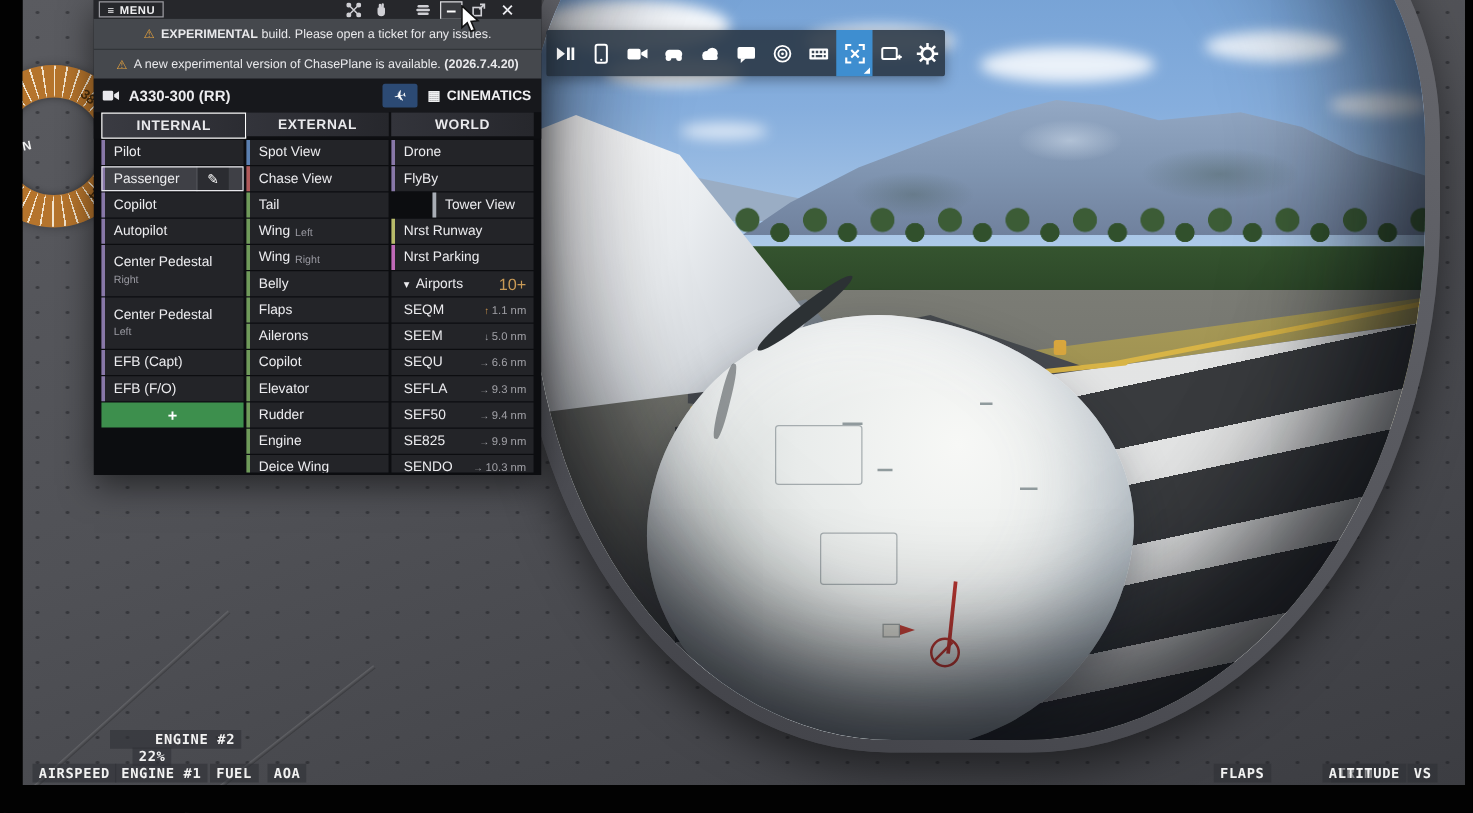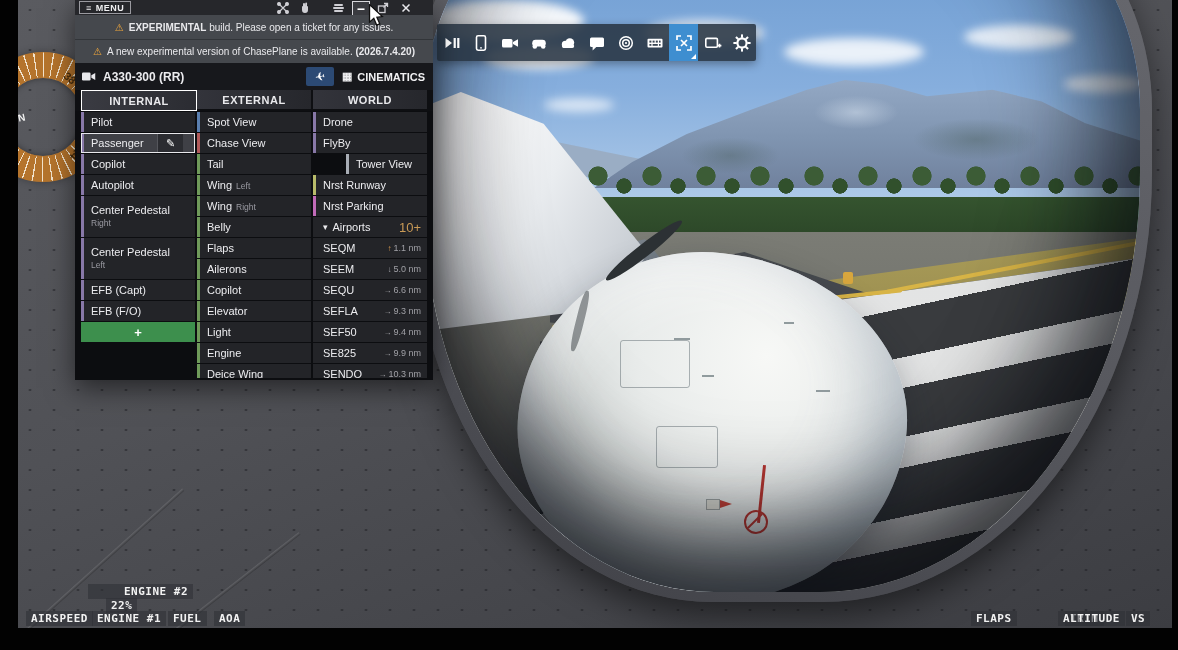--- a/index.html
+++ b/index.html
@@ -463,21 +463,21 @@
       <div class="row b-green">
           <span class="lbl">Ailerons</span>
         </div>
       <div class="row b-green">
           <span class="lbl">Copilot</span>
         </div>
       <div class="row b-green">
           <span class="lbl">Elevator</span>
         </div>
       <div class="row b-green">
-          <span class="lbl">Light</span>
+          <span class="lbl">Rudder</span>
         </div>
       <div class="row b-green">
           <span class="lbl">Engine</span>
         </div>
       <div class="row b-green">
           <span class="lbl">Deice Wing</span>
         </div>
     </div>
 
     <div class="col" id="col-wld">

